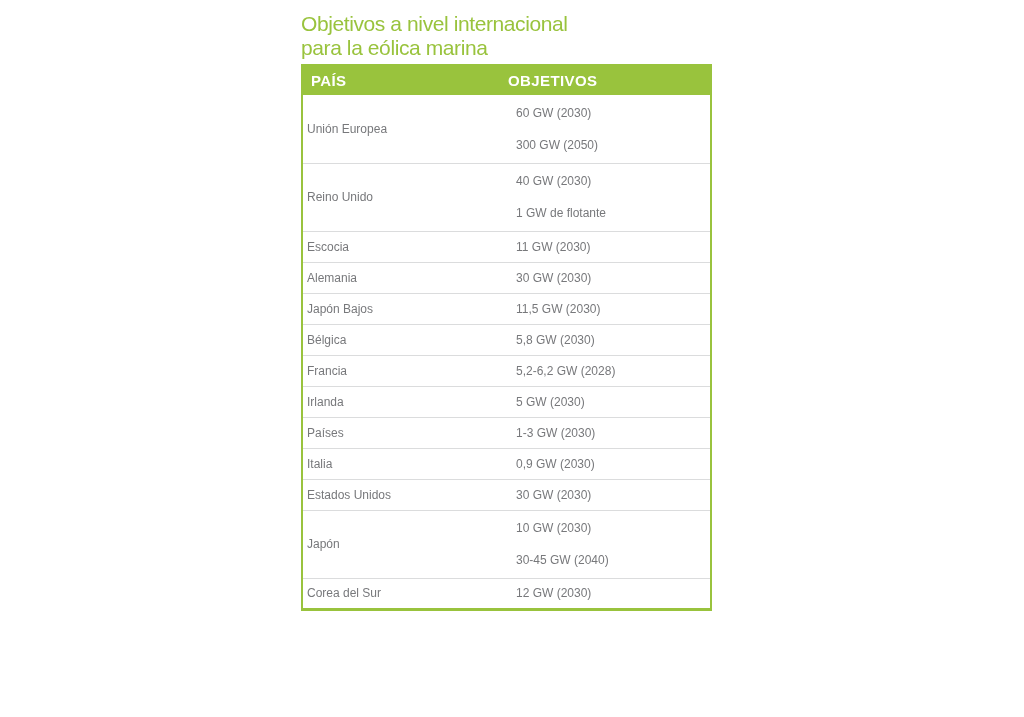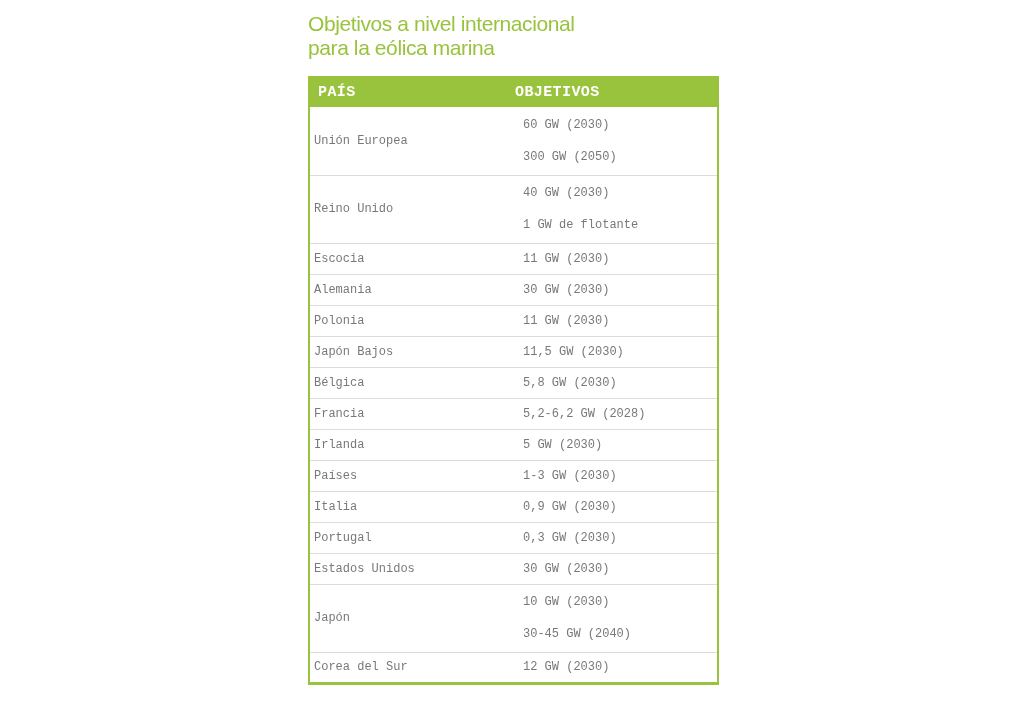--- a/index.html
+++ b/index.html
@@ -10,37 +10,36 @@
     --bg:#FFFFFF;
   }
   *{box-sizing:border-box;margin:0;padding:0;}
   html,body{
     width:1024px;height:717px;
     background:var(--bg);
     font-family:"Liberation Sans",sans-serif;
     overflow:hidden;
   }
   .stage{position:relative;width:1024px;height:717px;background:var(--bg);}
-  .figure{position:absolute;left:308px;top:12px;width:409px;}
+  .figure{position:absolute;left:301px;top:12px;width:409px;}
   h1.fig-title{
     color:var(--green);
     font-size:21px;
     line-height:24px;
     font-weight:400;
     letter-spacing:-0.4px;
   }
   h1.fig-title .t-line{display:block;}
   table.targets{
-    margin-top:16px;
+    margin-top:4px;
     width:409px;
     border-collapse:collapse;
     table-layout:fixed;
     border:2px solid var(--green);
     border-bottom-width:3px;
-    font-family:Liberation Mono, monospace;
   }
   col.col-pais{width:198px;}
   col.col-obj{width:211px;}
   thead th{
     background:var(--green);
     color:var(--header-text);
     font-size:15px;
     font-weight:bold;
     letter-spacing:0.4px;
     text-align:left;
@@ -103,26 +102,20 @@
               <div class="obj-line">11 GW (2030)</div>
             </td>
           </tr>
           <tr>
             <td class="pais">Alemania</td>
             <td class="objetivos">
               <div class="obj-line">30 GW (2030)</div>
             </td>
           </tr>
           <tr>
-            <td class="pais">Polonia</td>
-            <td class="objetivos">
-              <div class="obj-line">11 GW (2030)</div>
-            </td>
-          </tr>
-          <tr>
             <td class="pais">Japón Bajos</td>
             <td class="objetivos">
               <div class="obj-line">11,5 GW (2030)</div>
             </td>
           </tr>
           <tr>
             <td class="pais">Bélgica</td>
             <td class="objetivos">
               <div class="obj-line">5,8 GW (2030)</div>
             </td>
@@ -145,26 +138,20 @@
               <div class="obj-line">1-3 GW (2030)</div>
             </td>
           </tr>
           <tr>
             <td class="pais">Italia</td>
             <td class="objetivos">
               <div class="obj-line">0,9 GW (2030)</div>
             </td>
           </tr>
           <tr>
-            <td class="pais">Portugal</td>
-            <td class="objetivos">
-              <div class="obj-line">0,3 GW (2030)</div>
-            </td>
-          </tr>
-          <tr>
             <td class="pais">Estados Unidos</td>
             <td class="objetivos">
               <div class="obj-line">30 GW (2030)</div>
             </td>
           </tr>
           <tr class="multi">
             <td class="pais">Japón</td>
             <td class="objetivos">
               <div class="obj-line">10 GW (2030)</div>
               <div class="obj-line">30-45 GW (2040)</div>

